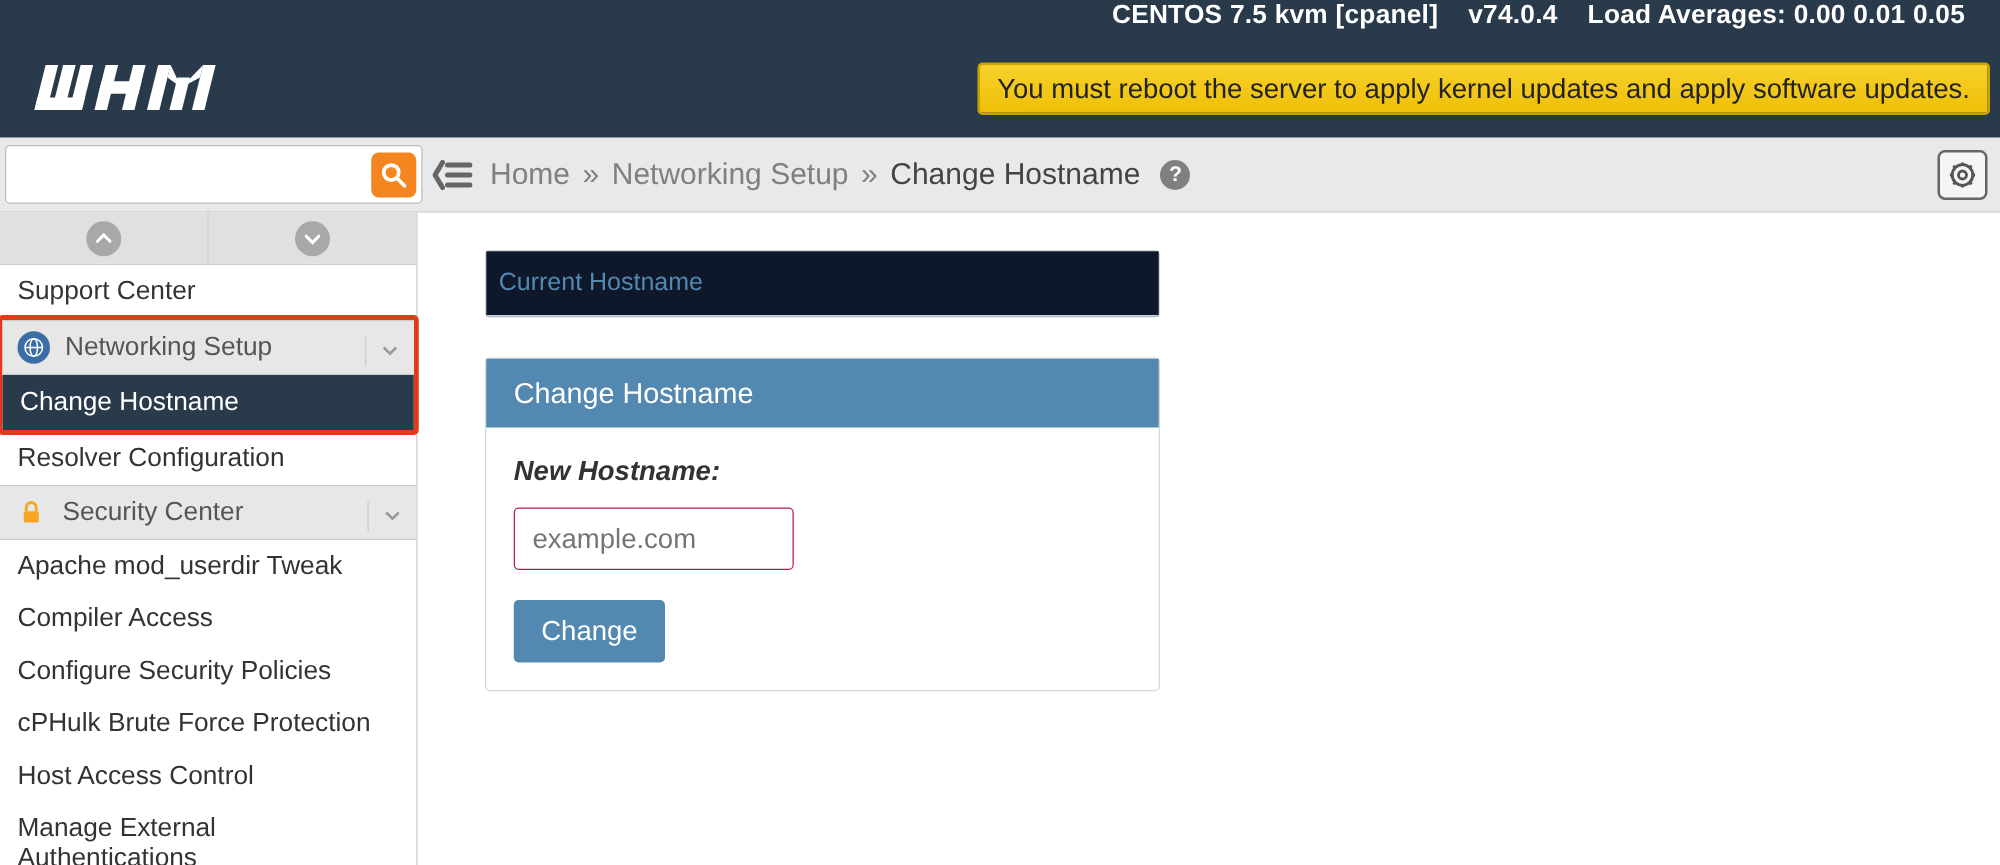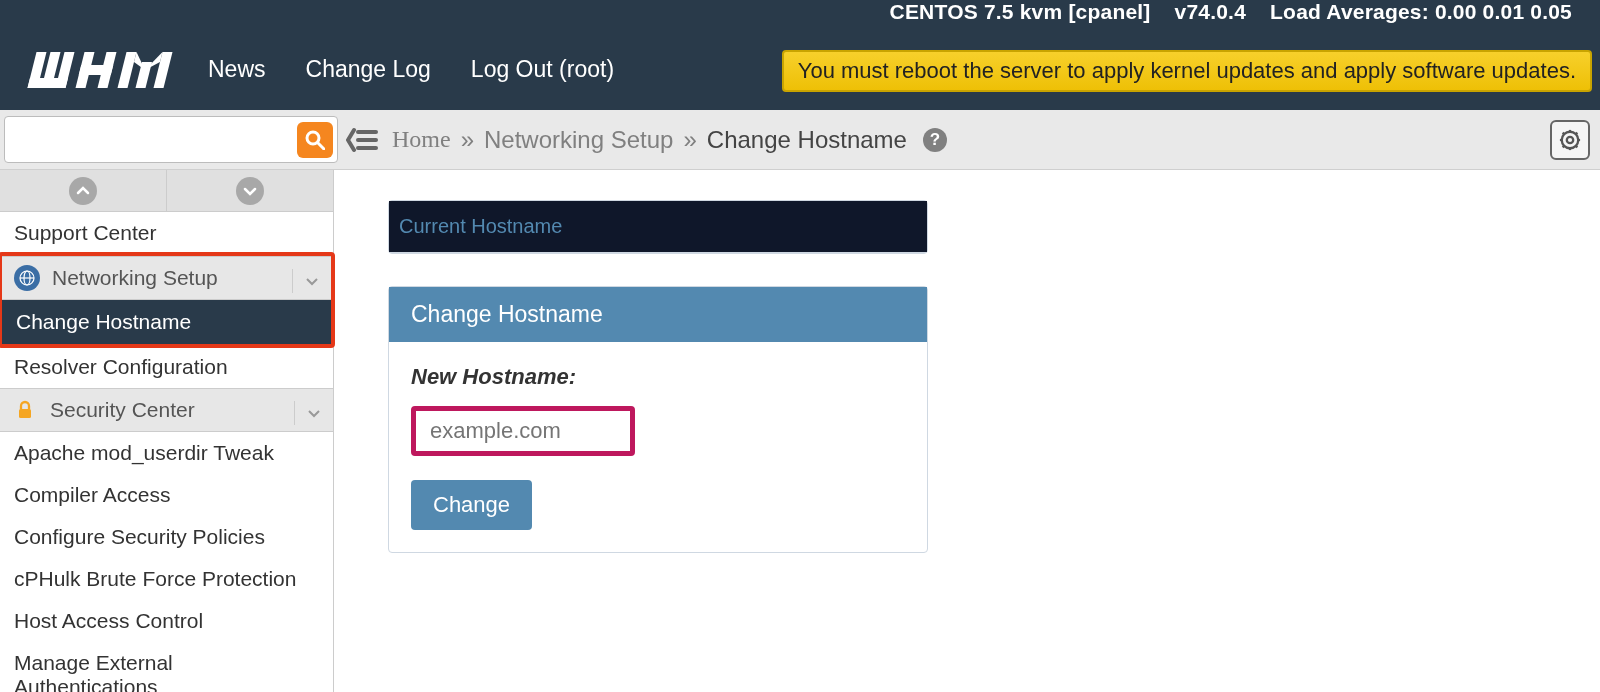--- a/index.html
+++ b/index.html
@@ -16,21 +16,21 @@
 .banner { position: absolute; right: 8px; top: 50px; background: #f6c606; background: linear-gradient(#f7d02b,#eec006); border: 2px solid #c9a400; color: #222; font-size: 22px; padding: 6px 14px; border-radius: 4px; cursor: pointer; }
 
 
 .substrip { height: 60px; background: #e9e9e9; border-bottom: 1px solid #cfcfcf; display: flex; align-items: stretch; }
 .search-wrap { width: 334px; background: #fff; border: 1px solid #bcbcbc; border-radius: 4px; margin: 6px 0 6px 4px; display: flex; align-items: center; padding: 2px 4px 2px 8px; }
 .search-input { flex: 1; border: none; outline: none; font-size: 20px; height: 100%; }
 .search-btn { width: 36px; height: 36px; background: #f5861f; border-radius: 6px; display: flex; align-items: center; justify-content: center; cursor: pointer; }
 .breadcrumb-area { display: flex; align-items: center; flex: 1; padding-left: 8px; }
 .collapse-icon { width: 32px; height: 32px; margin-right: 14px; cursor: pointer; }
 .crumbs { font-size: 24px; color: #808080; display:flex; align-items:center; gap:10px; }
-.crumbs .home { color: #808080; font-family: Liberation Serif, serif; }
+.crumbs .home { color: #808080; }
 .crumbs .sep { color: #808080; }
 .crumbs .net { color: #808080; }
 .crumbs .current { color: #444; }
 .help-icon { width: 24px; height: 24px; background:#808080; border-radius:50%; color:#fff; font-size:17px; font-weight:700; display:inline-flex; align-items:center; justify-content:center; margin-left:6px;}
 .gear-box { position:absolute; right:10px; top:120px; width:40px; height:40px; border:2px solid #666; border-radius:6px; background:#f5f5f5; display:flex; align-items:center; justify-content:center; cursor:pointer; }
 .gear-box svg { width:22px; height:22px; }
 
 
 .sidebar { width: 334px; float: left; border-right: 1px solid #ccc; }
 .arrow-row { display:flex; height:42px; border-bottom:1px solid #ccc; }
@@ -44,21 +44,21 @@
 .highlight-box { border:4px solid #e53818; border-radius:4px; margin:-2px; }
 .side-active { background:#293a4a; color:#fff; font-size:21px; padding:10px 14px; cursor:pointer; }
 
 
 .main { margin-left: 334px; padding: 30px 0 0 54px; }
 .panel { width: 540px; border:1px solid #cfd8e2; border-radius:4px; margin-bottom:32px; }
 .panel-header-light { background:#0f172a; color:#5389b0; font-size:20px; padding:14px 10px; border-bottom:1px solid #cfd8e2; }
 .panel-body { padding:22px; font-size:22px; color:#333; }
 .panel-header-blue { background:#5389b0; color:#fff; font-size:23px; padding:14px 22px; }
 .panel-body label { font-weight:700; font-size:22px; display:block; margin-bottom:16px;font-style:italic; }
-.hostname-input { width:224px; height:50px; border:5px solid #be185d; border-radius:4px; font-size:22px; padding:0 14px; color:#555; }
+.hostname-input { width:224px; height:50px; border:1px solid #be185d; border-radius:4px; font-size:22px; padding:0 14px; color:#555; }
 .change-btn { margin-top:24px; background:#5389b0; color:#fff; border:none; border-radius:4px; padding:12px 22px; font-size:22px; cursor:pointer; }
 </style>
 </head>
 <body>
 
 <div class="topbar">
   <div class="status-line">
     <span>CENTOS 7.5 kvm [cpanel]</span>
     <span>v74.0.4</span>
     <span>Load Averages: 0.00 0.01 0.05</span>
@@ -74,25 +74,20 @@
         <rect x="82" y="6" width="10" height="36"></rect>
         <rect x="60" y="19" width="32" height="10"></rect>
         <rect x="102" y="6" width="10" height="36"></rect>
         <rect x="138" y="6" width="10" height="36"></rect>
         <polygon points="112,6 125,24 112,16"></polygon>
         <polygon points="138,6 125,24 138,16"></polygon>
         <rect x="120" y="16" width="10" height="26"></rect>
       </g>
     </svg>
   </div>
-  <div class="topnav">
-    <a href="#">News</a>
-    <a href="#">Change Log</a>
-    <a href="#">Log Out (root)</a>
-  </div>
   <div class="banner">You must reboot the server to apply kernel updates and apply software updates.</div>
 </div>
 
 <div class="substrip">
   <div class="search-wrap">
     <input class="search-input" style="">
     <div class="search-btn">
       <svg width="20" height="20" viewBox="0 0 20 20">
         <circle cx="8" cy="8" r="6" stroke="#fff" stroke-width="3" fill="none"></circle>
         <line x1="13" y1="13" x2="19" y2="19" stroke="#fff" stroke-width="3" stroke-linecap="round"></line>

